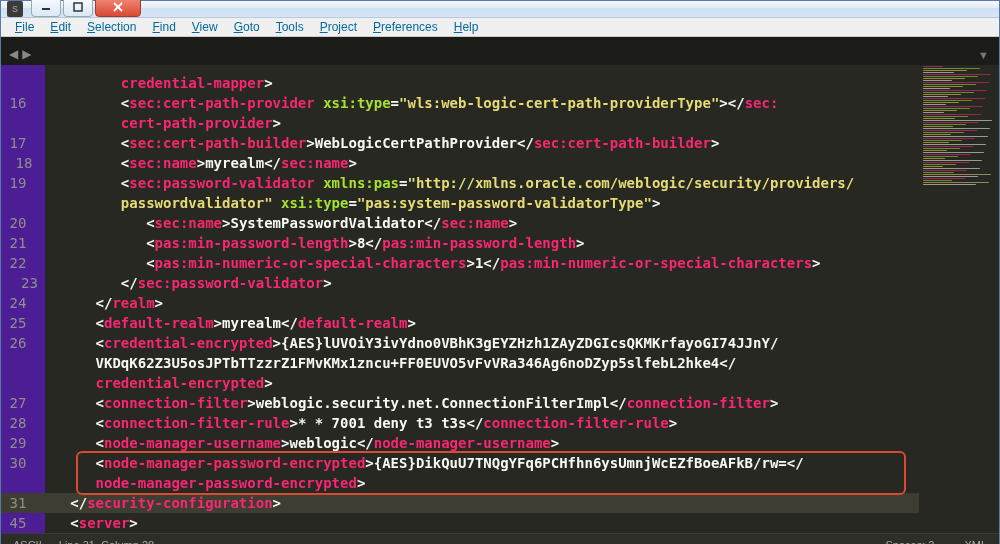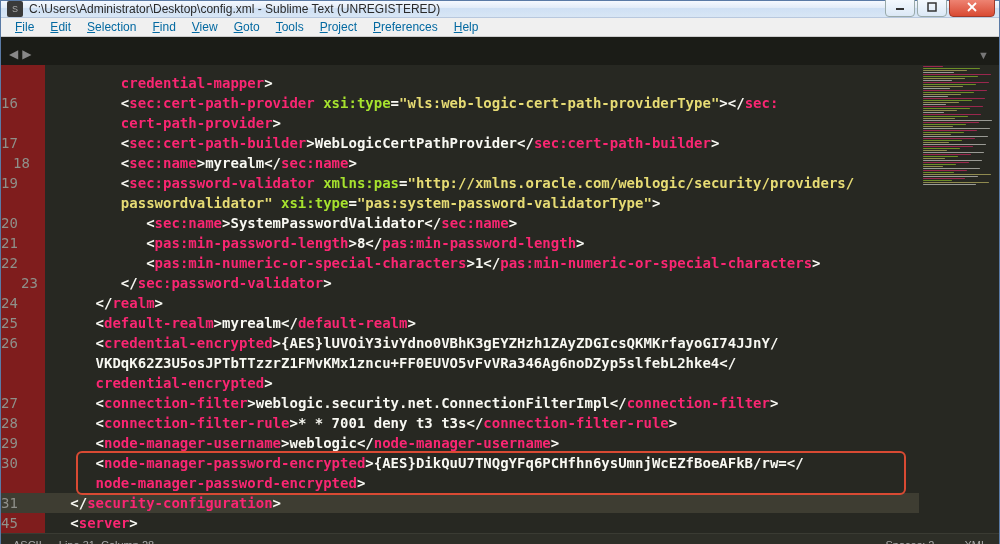--- a/index.html
+++ b/index.html
@@ -27,21 +27,21 @@
   
   .tab-row { height: 28px; background: #1b1c17; display: flex; align-items: flex-end; padding-left: 4px; }
   .nav-arrows { display: flex; align-items: center; padding: 0 4px 4px 4px; gap: 4px; }
   .nav-arrow { color: #888; font-size: 12px; cursor: pointer; }
   .tab { height: 24px; background: #38392f; color: #ccc; padding: 0 10px; display: flex; align-items: center; gap: 18px; border-radius: 4px 4px 0 0; margin-left: 6px; font-size: 11px; min-width: 140px; font-style: italic; }
   .tab-close { color: #888; cursor: pointer; font-style: normal; }
   .tab-right-chev { margin-left: auto; color: #777; padding: 0 10px 4px 0; font-size: 11px; }
   
   
   .editor-wrap { flex: 1; display: flex; background: #272822; overflow: hidden; position: relative; }
-  .gutter { width: 44px; background: #7f1d1d; color: #8f908a; font-family: Consolas, monospace; font-size: 14px; text-align: left; padding-right: 10px; padding-top: 8px; line-height: 20px; user-select: none; }
+  .gutter { width: 44px; background: #4c1d95; color: #8f908a; font-family: Consolas, monospace; font-size: 14px; text-align: center; padding-right: 10px; padding-top: 8px; line-height: 20px; user-select: none; }
   .gutter .hl { background: #3e3d32; display: block; margin-right: -10px; padding-right: 10px; }
   .code { flex: 1; font-family: Consolas, monospace; font-size: 14px; padding-top: 8px; line-height: 20px; color: #f8f8f2; white-space: pre; overflow: hidden; font-weight: bold; }
   .code .line.hl-line { background: #3e3d32; }
   .tag { color: #f92672; }
   .txt { color: #f8f8f2; }
   .attn { color: #a6e22e; }
   .attv { color: #e6db74; }
   .pun { color: #f8f8f2; }
   
   .redbox { position: absolute; border: 2px solid #d94a33; border-radius: 6px; pointer-events: none; }
@@ -55,21 +55,20 @@
   .status-left { display: flex; gap: 14px; }
   .status-right { margin-left: auto; display: flex; gap: 30px; }
 </style>
 </head>
 <body>
 
 <div class="window">
 
   <div class="title-bar">
     <div class="title-icon">S</div>
-    <div class="title-text">C:\Users\Administrator\Desktop\config.xml - Sublime Text (UNREGISTERED)</div>
     <div class="win-controls">
       <div class="win-btn">
         <svg width="10" height="10">
             <line x1="1" y1="7" x2="9" y2="7" stroke="#333" stroke-width="2"></line>
           </svg>
       </div>
       <div class="win-btn">
         <svg width="10" height="10">
             <rect x="1" y="1" width="8" height="8" fill="none" stroke="#333" stroke-width="1.5"></rect>
           </svg>

